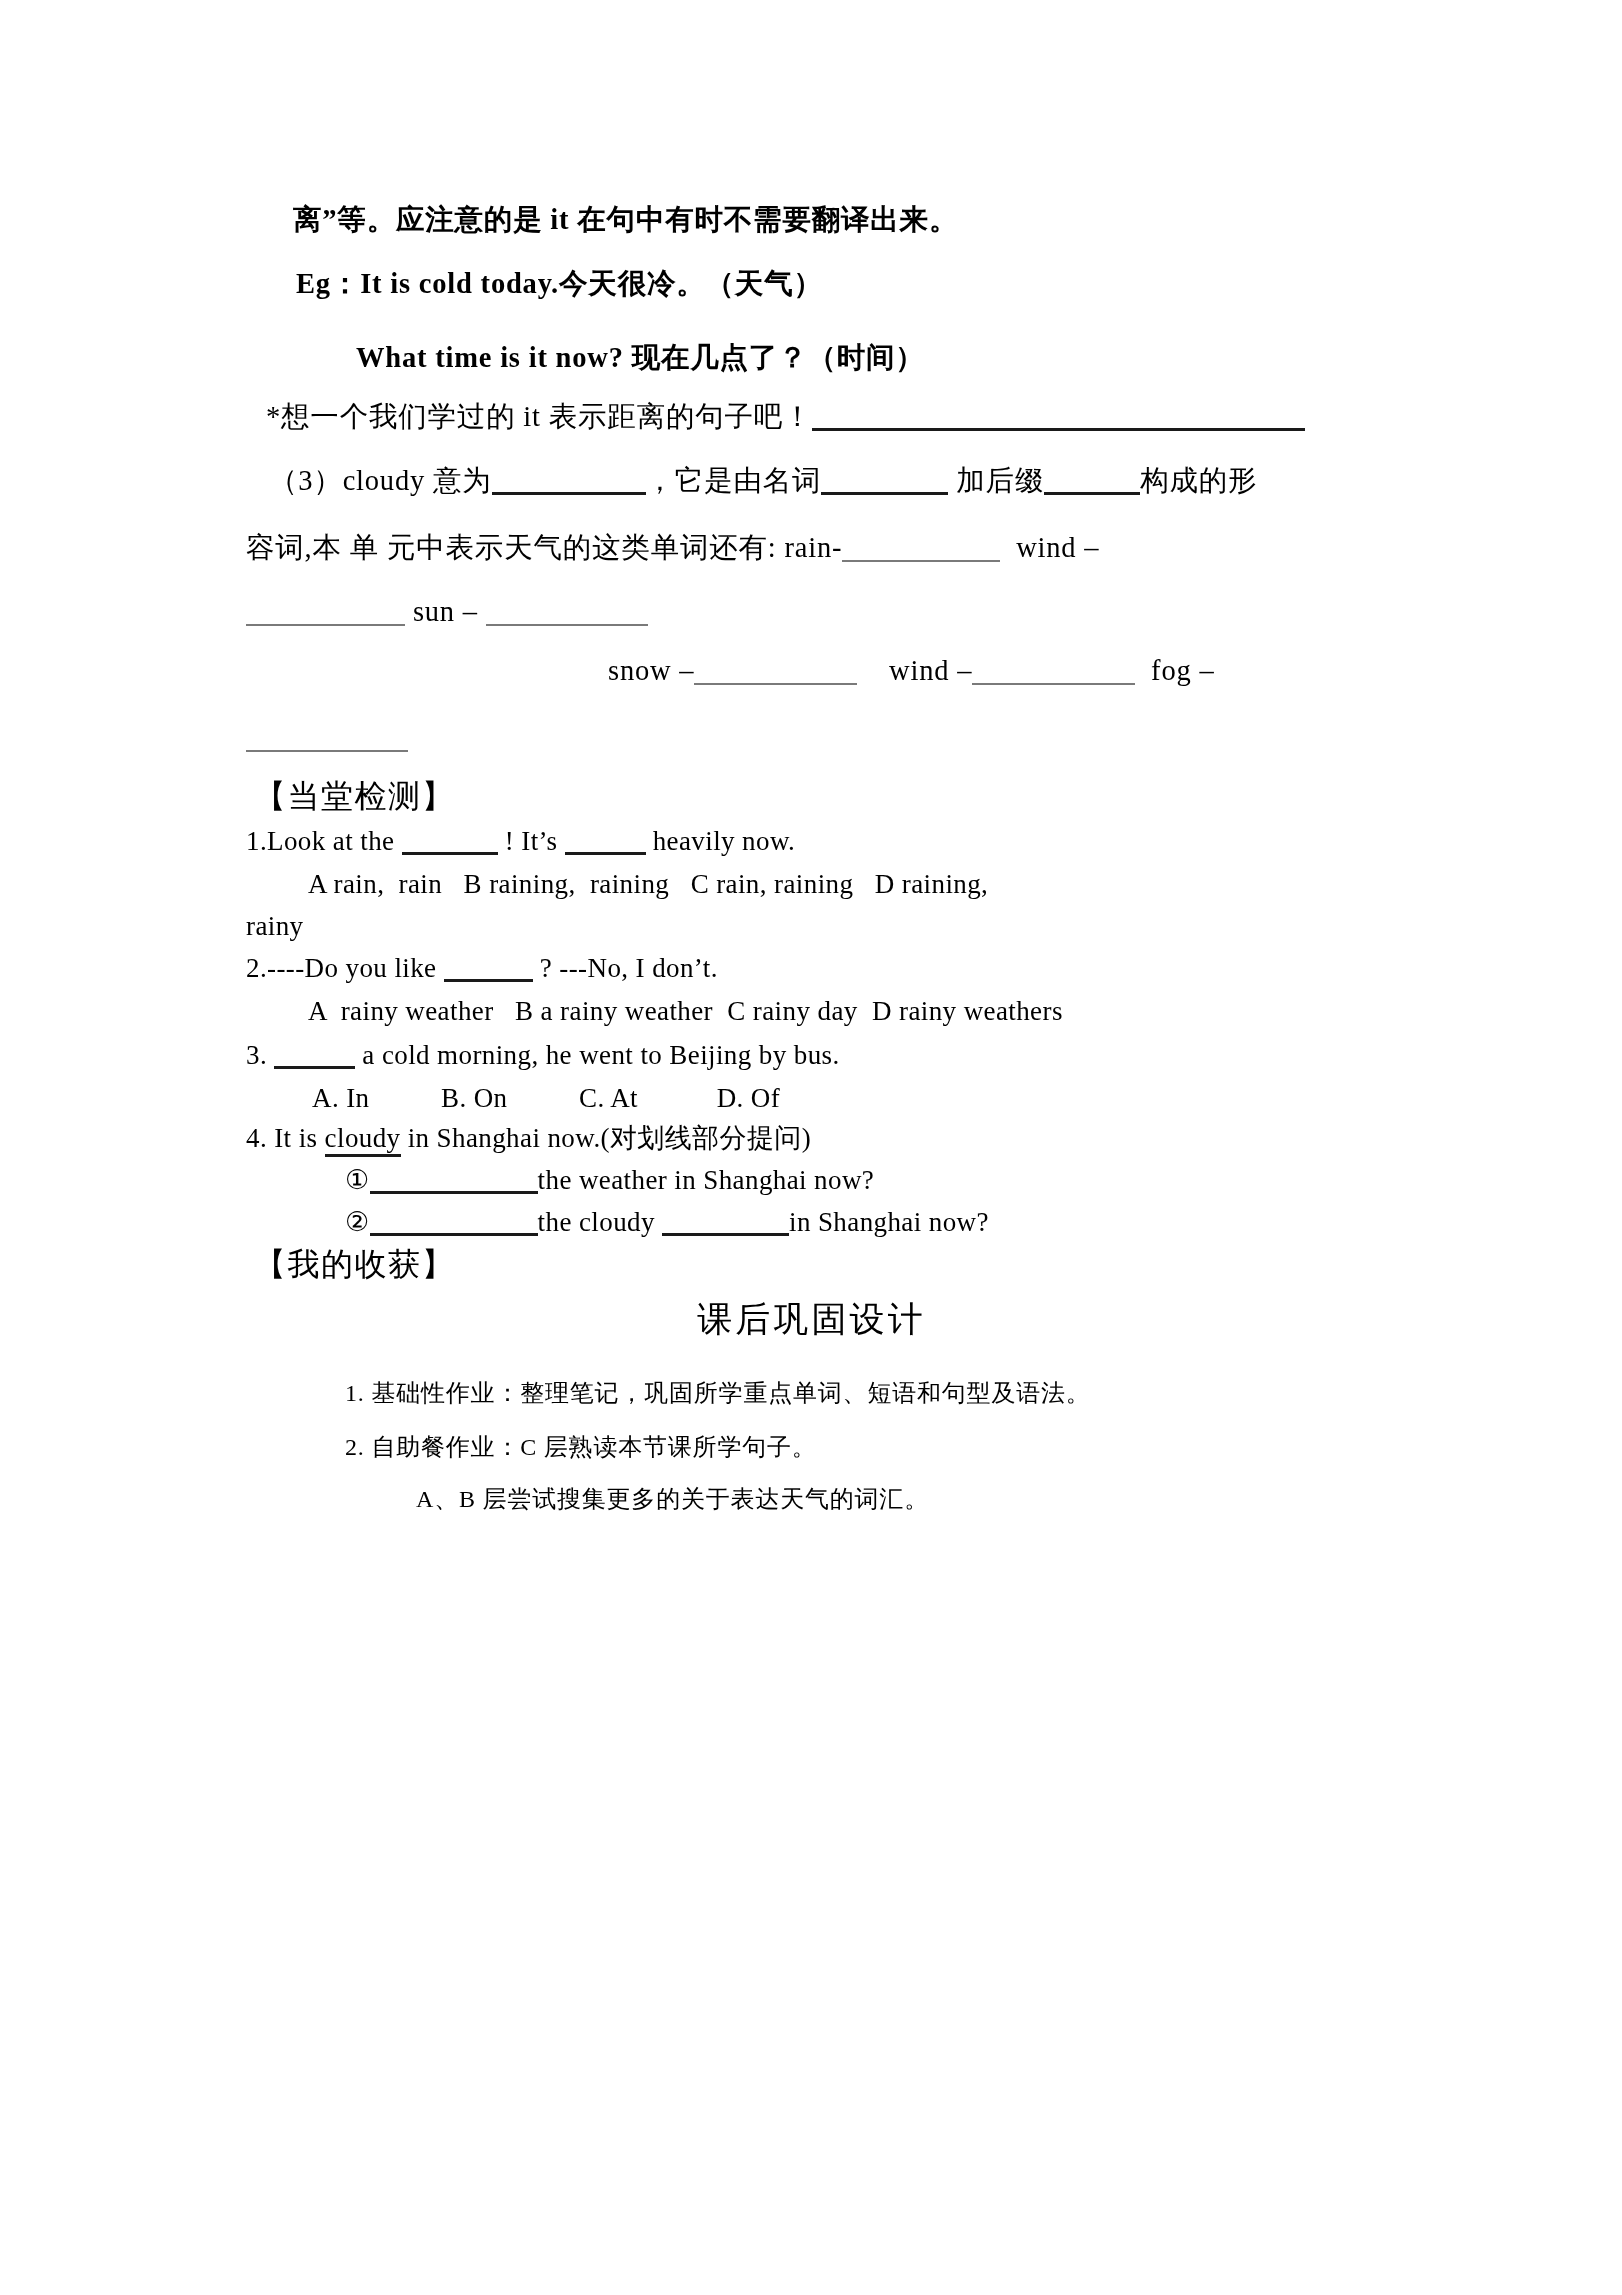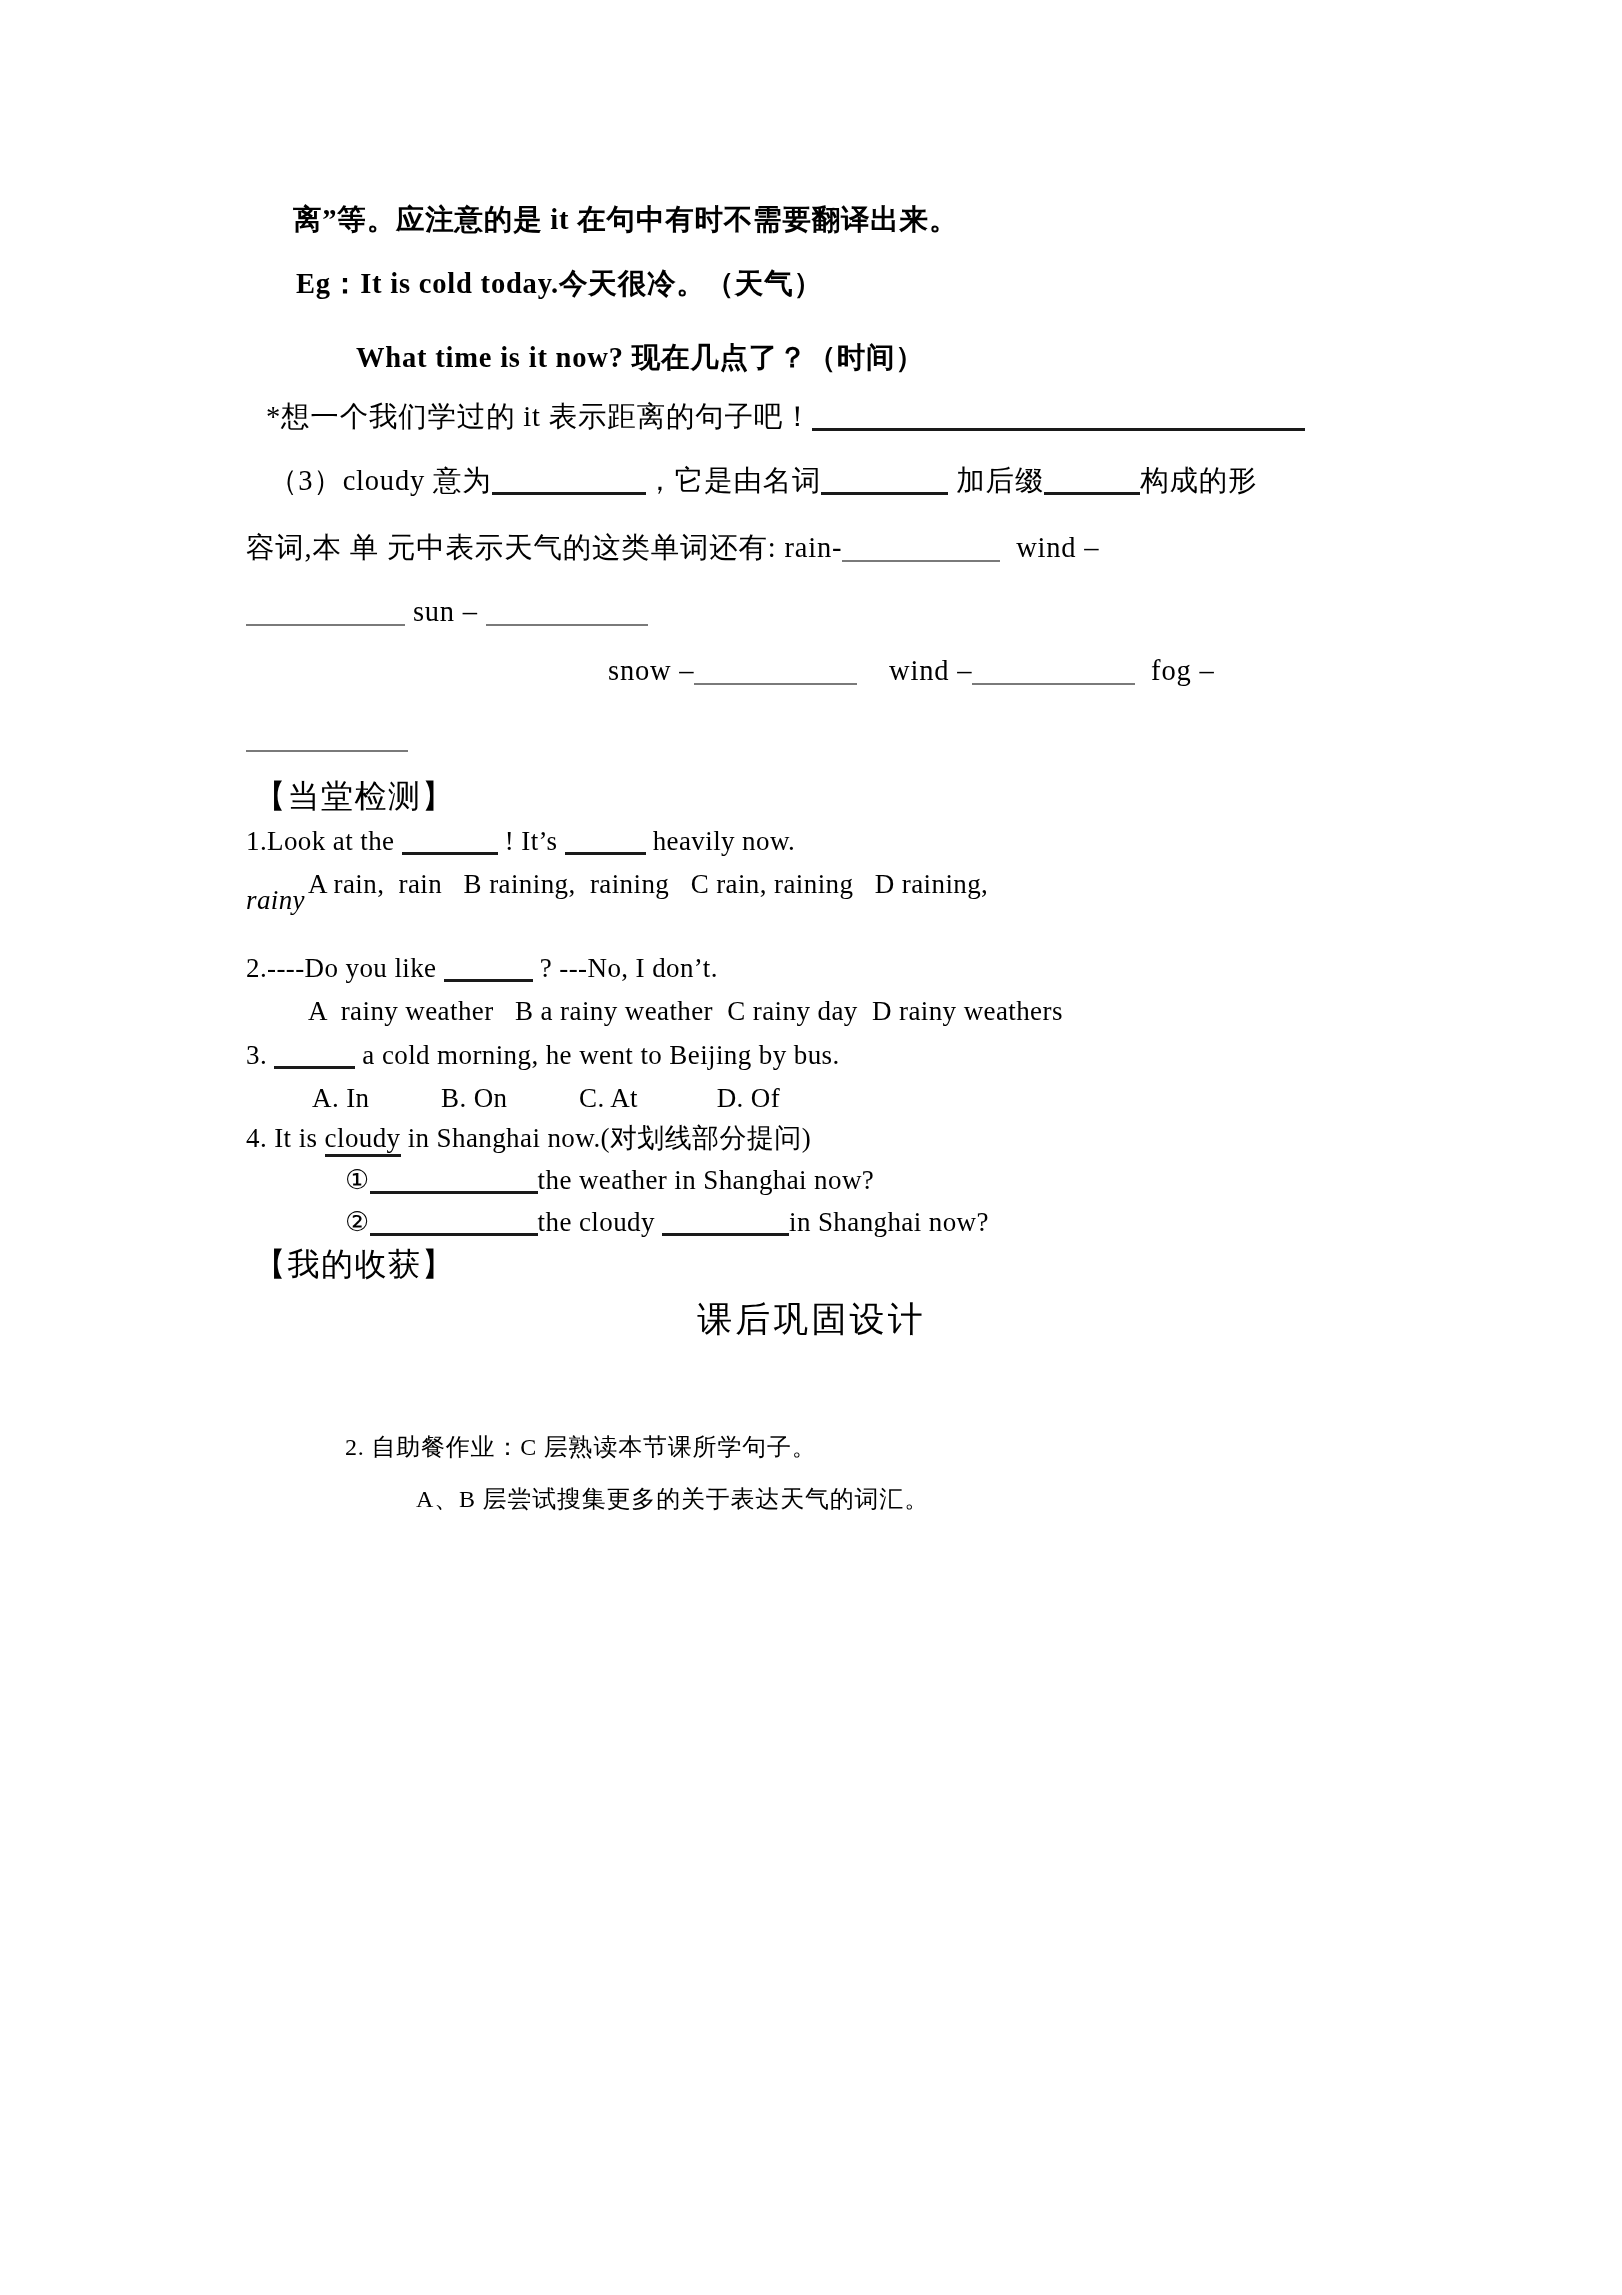--- a/index.html
+++ b/index.html
@@ -66,39 +66,40 @@
   <div class="line" style="top:653px; left:608px;"><span>snow –</span><span class="bg w-snow1"></span><span>    wind –</span><span class="bg w-snow2"></span><span>  fog –</span></div>
 
   <div class="line" style="top:720px; left:246px;"><span class="bg w-lone"></span></div>
 
   <div class="line heading" style="top:776px; left:254px;"><span>【当堂检测】</span></div>
 
   <div class="line quiz-line" style="top:825px; left:246px;"><span>1.Look at the </span><span class="bl w-q1a"></span><span> ! It’s </span><span class="bl w-q1b"></span><span> heavily now.</span></div>
 
   <div class="line quiz-line" style="top:868px; left:308px;"><span>A rain,  rain   B raining,  raining   C rain, raining   D raining,</span></div>
 
-  <div class="line quiz-line" style="top:884px; left:246px;font-style:italic;"><span>rainy</span></div>
+  <div class="line quiz-line" style="top:910px; left:246px;"><span>rainy</span></div>
 
   <div class="line quiz-line" style="top:952px; left:246px;"><span>2.----Do you like </span><span class="bl w-q2"></span><span> ? ---No, I don’t.</span></div>
 
   <div class="line quiz-line" style="top:995px; left:308px;"><span>A  rainy weather   B a rainy weather  C rainy day  D rainy weathers</span></div>
 
   <div class="line quiz-line" style="top:1039px; left:246px;"><span>3. </span><span class="bl w-q3"></span><span> a cold morning, he went to Beijing by bus.</span></div>
 
   <div class="line quiz-line" style="top:1082px; left:312px;"><span>A. In          B. On          C. At           D. Of</span></div>
 
   <div class="line quiz-line" style="top:1122px; left:246px;"><span>4. It is </span><span class="u-cloudy">cloudy</span><span> in Shanghai now.(对划线部分提问)</span></div>
 
   <div class="line quiz-line" style="top:1164px; left:345px;"><span>①</span><span class="bl w-s1"></span><span>the weather in Shanghai now?</span></div>
 
   <div class="line quiz-line" style="top:1206px; left:345px;"><span>②</span><span class="bl w-s2a"></span><span>the cloudy </span><span class="bl w-s2b"></span><span>in Shanghai now?</span></div>
 
   <div class="line heading" style="top:1244px; left:254px;"><span>【我的收获】</span></div>
 
   <div class="line hw-title" style="top:1298px;"><span>课后巩固设计</span></div>
 
+  <div class="line hw-item" style="top:1378px; left:345px;"><span>1. 基础性作业：整理笔记，巩固所学重点单词、短语和句型及语法。</span></div>
 
   <div class="line hw-item" style="top:1432px; left:345px;"><span>2. 自助餐作业：C 层熟读本节课所学句子。</span></div>
 
   <div class="line hw-item" style="top:1484px; left:416px;"><span>A、B 层尝试搜集更多的关于表达天气的词汇。</span></div>
 
 </div>
 
 
 </body></html>

